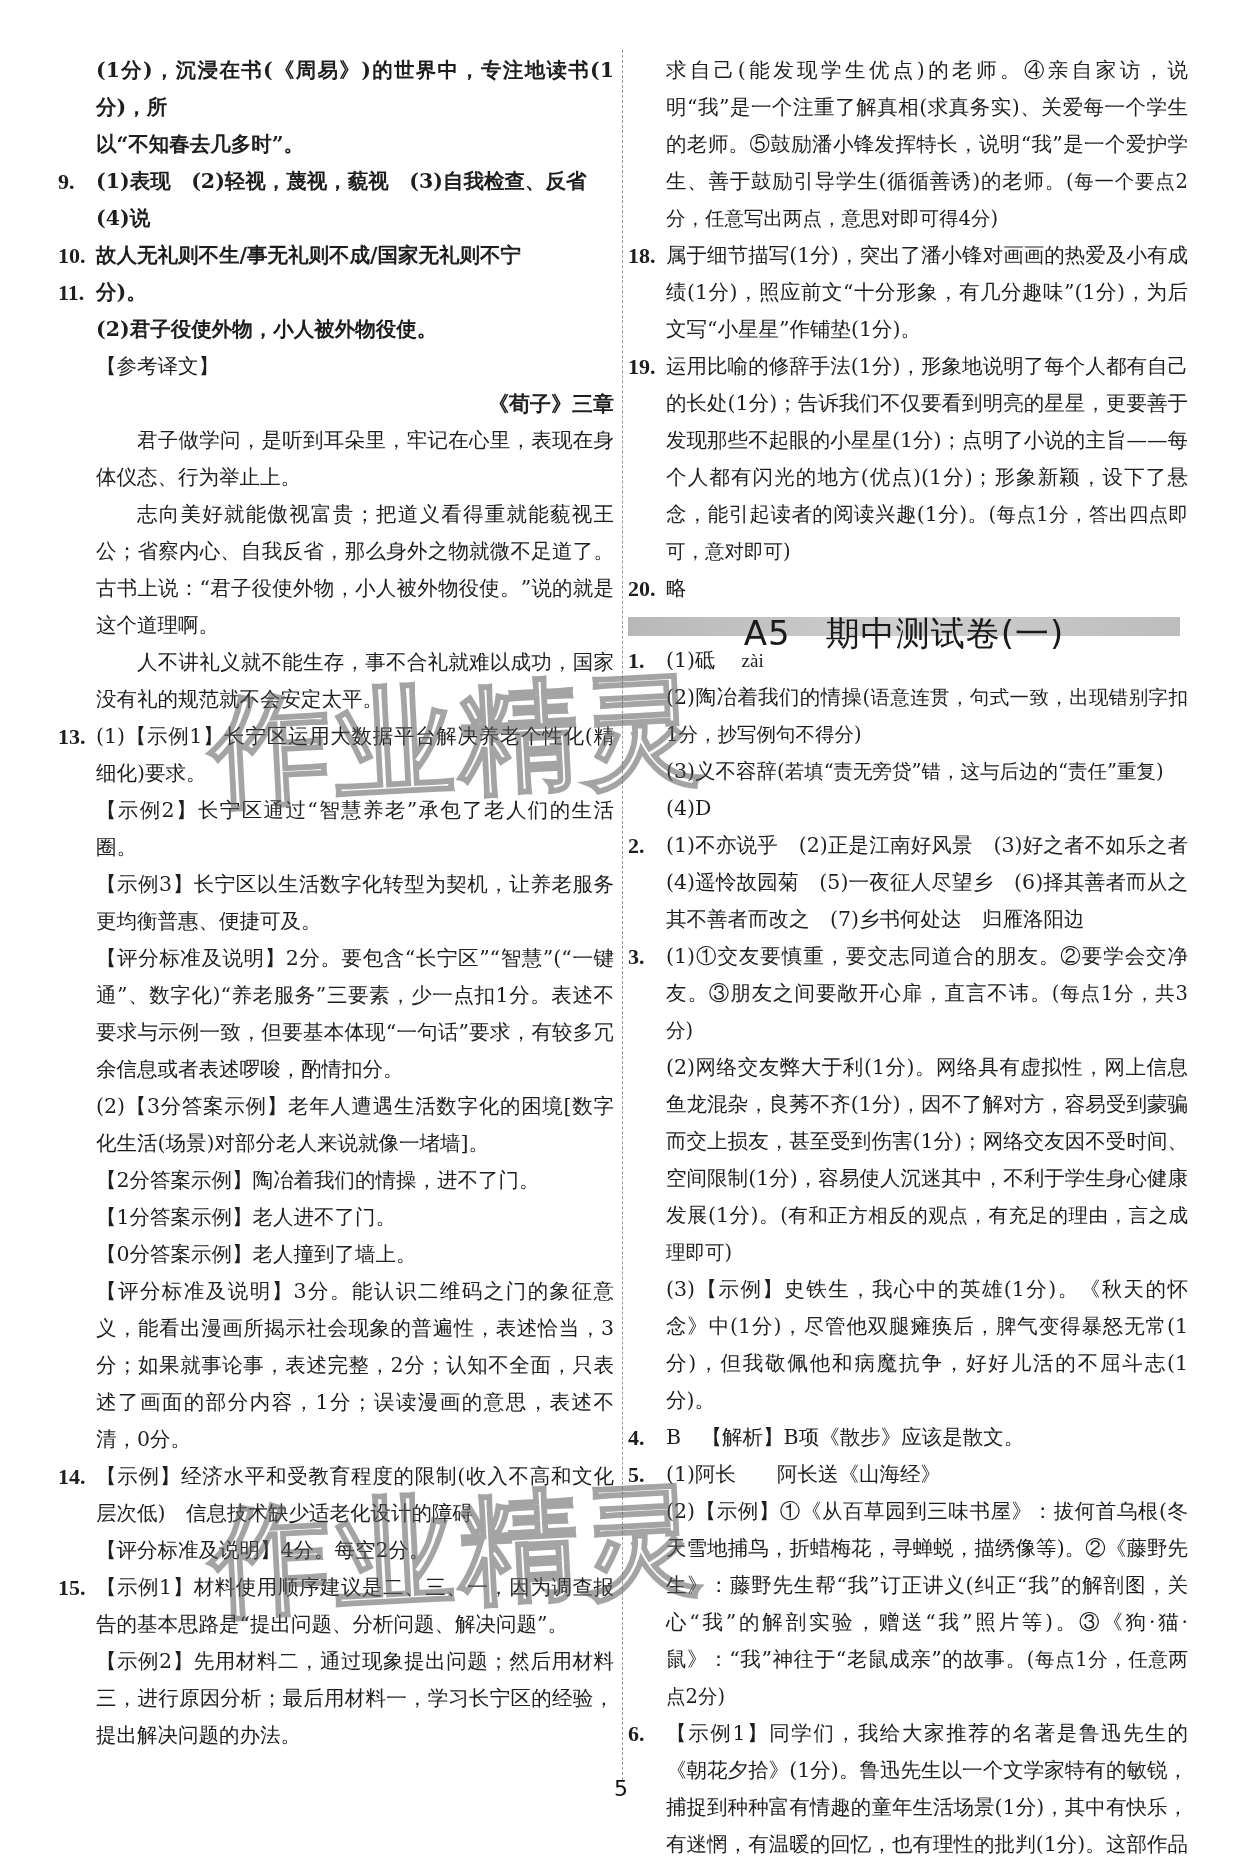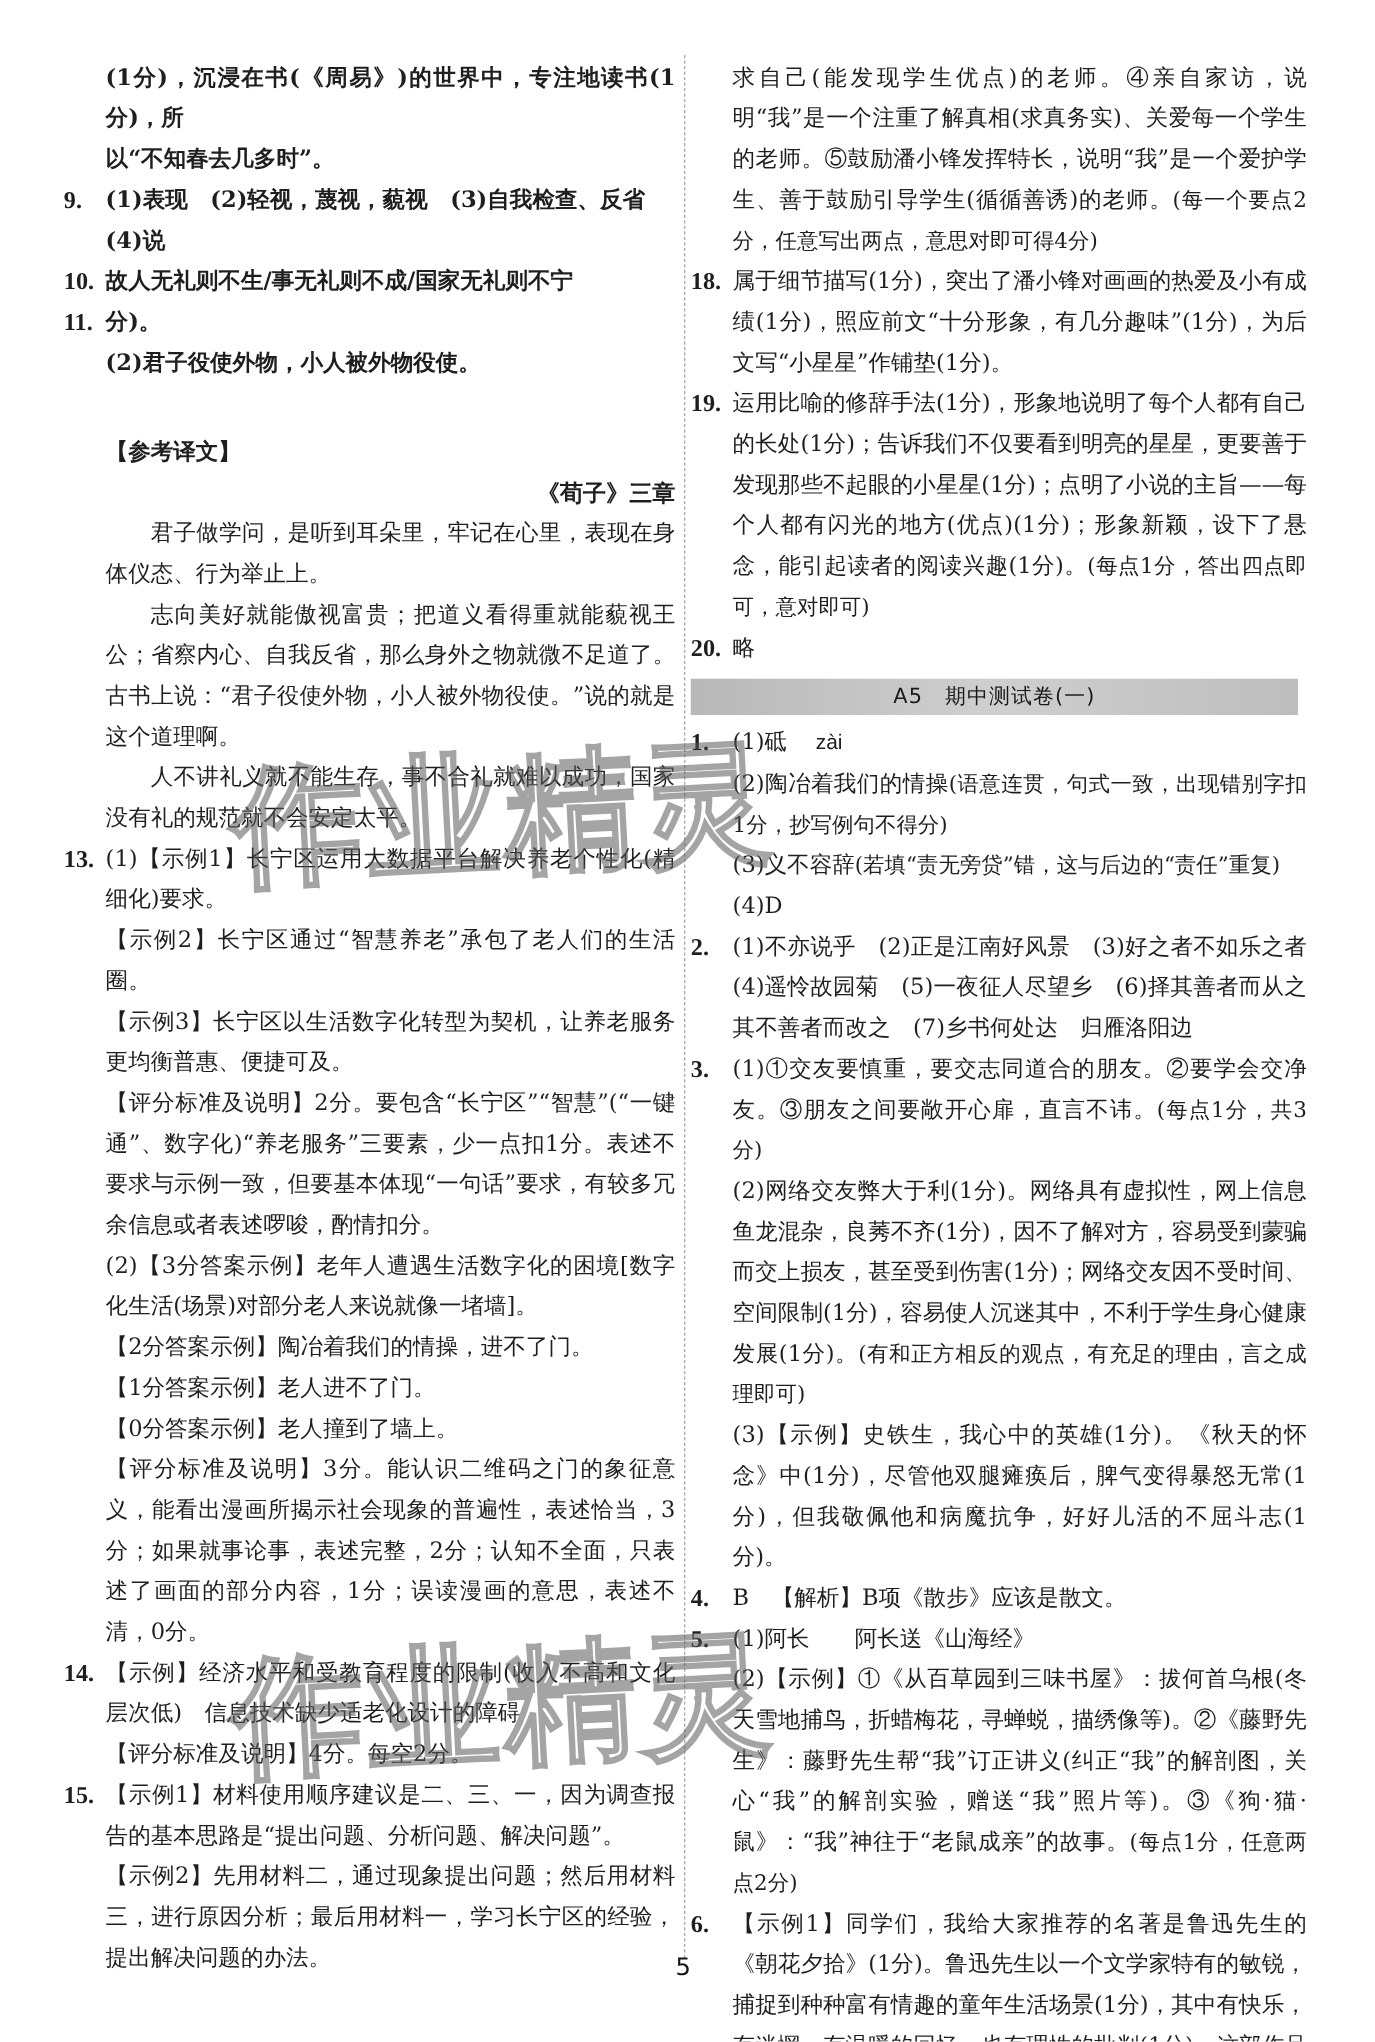--- a/index.html
+++ b/index.html
@@ -18,38 +18,38 @@
   }
   .item { position: relative; padding-left: 34px; font-size: 20.5px; line-height: 37px; text-align: justify; }
   .item .num {
     position: absolute; left: -4px; top: 0; font-weight: bold;
     font-family: "Liberation Serif", serif; font-size: 22px;
   }
   .line { display: block; font-weight: bold; }
   .sub { display: block; }
   .indent-para { text-indent: 2em; }
   .note { font-family: "DejaVu Serif", serif; font-size: 19.5px; }
-  .bold-label { font-weight: bold; margin-top: 44px; }
+  .bold-label { font-weight: normal; }
   .center-title { text-align: right; font-weight: bold; font-size: 21px; line-height: 37px; padding-left: 34px; }
   .section-bar {
-    margin: 10px 0 6px -4px; width: 552px; height: 33px;
+    margin: 10px 0 6px -4px; width: 552px; height: 19px;
     background: linear-gradient(90deg, #b8b8b8 0%, #cfcfcf 50%, #bdbdbd 100%);
     text-align: center; font-family: "DejaVu Sans", sans-serif;
-    font-size: 19px; line-height: 33px; color: #1a1a1a; letter-spacing: 1px;
+    font-size: 34px; line-height: 33px; color: #1a1a1a; letter-spacing: 1px;
   }
   .pagenum {
     position: absolute; left: 614px; top: 1776px; font-family: "DejaVu Sans", sans-serif;
     font-size: 22px; color: #111;
   }
   .watermark {
     position: absolute; font-family: "DejaVu Sans", sans-serif; font-weight: bold;
     font-size: 120px; color: transparent; -webkit-text-stroke: 2px rgba(90,90,90,0.55);
     letter-spacing: 4px; pointer-events: none; transform: rotate(-3deg);
   }
-  .pinyin { font-family: Liberation Sans, sans-serif; font-size: 19px; margin-left: 26px; }
+  .pinyin { font-family: Liberation Serif, serif; font-size: 19px; margin-left: 26px; }
 </style>
 </head>
 <body>
 
 <div class="page">
 
   <div class="divider"></div>
 
   <div class="col col-left">
 

